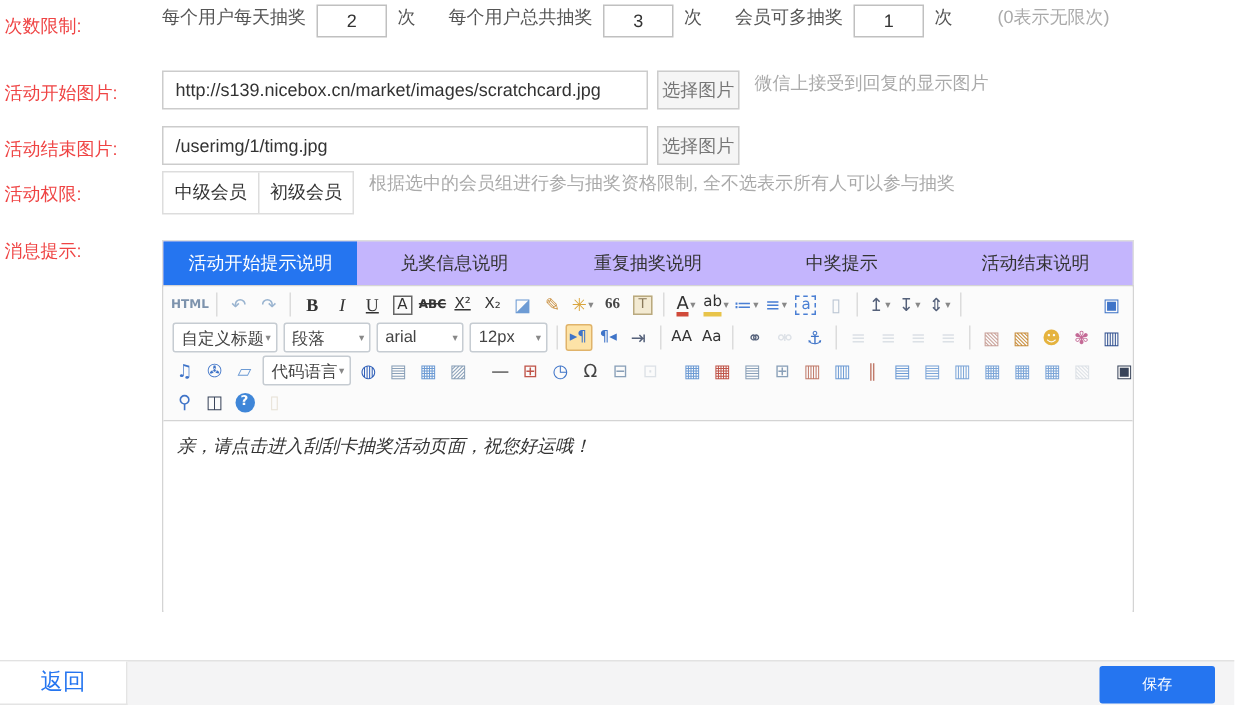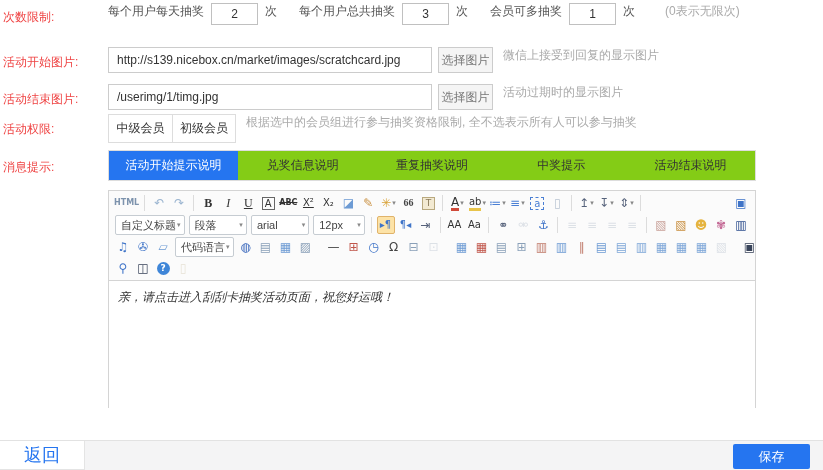--- a/index.html
+++ b/index.html
@@ -39,21 +39,21 @@
 
   
   .group-wrap { display:flex; border:1px solid #ddd; background:#fff; }
   .group-btn {
     width:63px; height:27px; line-height:27px; text-align:center;
     border-left:1px solid #ddd; color:#333; cursor:pointer; font-size:12px;
   }
   .group-btn:first-child { border-left:none; }
 
   
-  .tabs { width:648px; height:31px; border:1px solid #ddd; display:flex; background:#84cc16; }
+  .tabs { width:648px; height:31px; border:1px solid #ddd; display:flex; background:#c4b5fd;margin-top:10px; }
   .tab {
     flex:1; text-align:center; line-height:29px; color:#333; cursor:pointer;
     font-size:12px;
   }
   .tab.active { background:var(--accent,#2575f0); color:#fff; }
 
   
   .editor { position:absolute; left:108px; top:190px; width:648px; height:218px;
     border:1px solid #d4d4d4; background:#fff; }
   .toolbar { background:#fbfbfb; border-bottom:1px solid #d4d4d4; padding:1px 4px 2px 4px; }
@@ -89,26 +89,26 @@
   .tb-select-label { font-size:11px; color:#444; white-space:nowrap; overflow:hidden; }
   .spacer { margin-left:auto; }
   .editor-body { height:127px; background:#fff; padding:8px 9px; font-size:12px; color:#333; cursor:text;font-style:italic; }
 
   
   .footer { position:absolute; left:0; top:440px; width:823px; height:30px;
     background:#f4f4f5; border-top:1px solid #e2e2e2; }
   .back-btn {
     position:absolute; left:0; top:0; width:85px; height:29px; line-height:28px;
     text-align:center; background:#fff; border:1px solid #e4e4e4; border-left:none; border-top:none;
-    color:var(--accent,#2575f0); cursor:pointer; font-size:18px;
+    color:var(--accent,#2575f0); cursor:pointer; font-size:15px;
   }
   .save-btn {
     position:absolute; right:13px; top:3px; width:77px; height:25px; line-height:25px;
     text-align:center; background:var(--accent,#2575f0); color:#fff; border-radius:2px;
-    cursor:pointer; font-size:13px;
+    cursor:pointer; font-size:10px;
   }
 </style>
 </head>
 <body>
 
 <span class="form-label" style="top:9px">次数限制:</span>
 <div class="row" style="top:3px; height:24px">
   <span class="limits-text">每个用户每天抽奖</span>
   <input class="num-input" value="2" style="">
   <span class="limits-text">次</span>
@@ -125,21 +125,20 @@
 <div class="row" style="top:47px; height:26px">
   <input class="url-input" value="http://s139.nicebox.cn/market/images/scratchcard.jpg" style="">
   <span class="pick-btn">选择图片</span>
   <span class="row-hint">微信上接受到回复的显示图片</span>
 </div>
 
 <span class="form-label" style="top:91px">活动结束图片:</span>
 <div class="row" style="top:84px; height:26px">
   <input class="url-input" value="/userimg/1/timg.jpg" style="">
   <span class="pick-btn">选择图片</span>
-  <span class="row-hint">活动过期时的显示图片</span>
 </div>
 
 <span class="form-label" style="top:121px">活动权限:</span>
 <div class="row" style="top:114px; height:29px">
   <div class="group-wrap">
     <span class="group-btn">中级会员</span>
     <span class="group-btn">初级会员</span>
   </div>
   <span class="row-hint">根据选中的会员组进行参与抽奖资格限制, 全不选表示所有人可以参与抽奖</span>
 </div>

